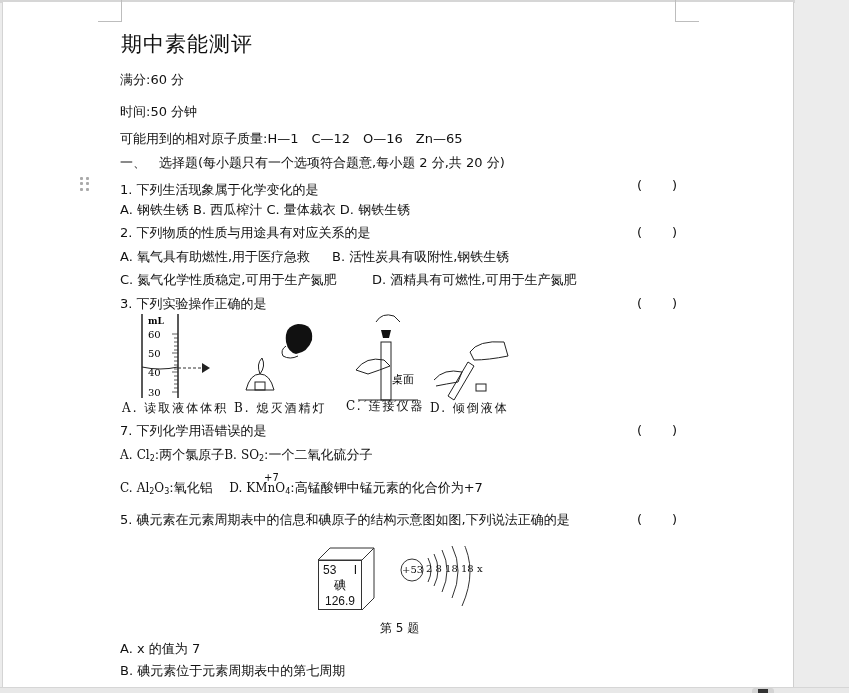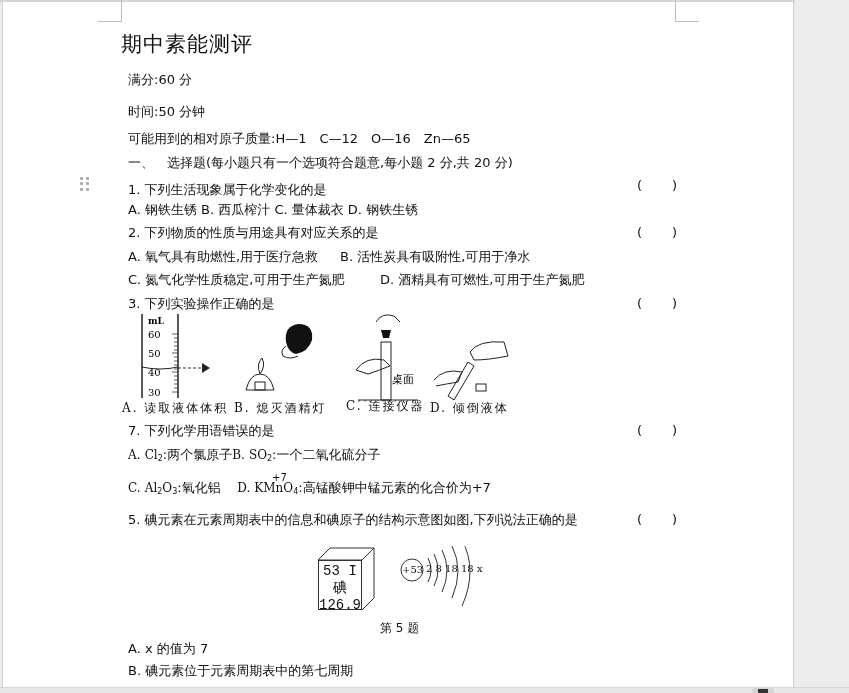--- a/index.html
+++ b/index.html
@@ -4,31 +4,31 @@
 <style>
   * { box-sizing: border-box; margin: 0; padding: 0; }
   html, body { width: 849px; height: 693px; overflow: hidden; background: #ececec; }
   body { position: relative; font-family: "DejaVu Sans", "Liberation Sans", sans-serif; color: #111; }
   .topshade { position: absolute; left: 0; top: 0; width: 849px; height: 3px; background: #d6d6d6; }
   .page { position: absolute; left: 2px; top: 2px; width: 792px; height: 685px; background: #fff; border-right: 1px solid #cfcfcf; border-left: 1px solid #d4d4d4; }
   .right-pane { position: absolute; left: 795px; top: 0; width: 54px; height: 687px; background: #ececec; }
   .corner { position: absolute; border-color: #bdbdbd; border-style: solid; width: 24px; height: 22px; }
   .corner.tl { left: 98px; top: 0; border-width: 0 1px 1px 0; }
   .corner.tr { left: 675px; top: 0; border-width: 0 0 1px 1px; }
-  .line { position: absolute; left: 120px; font-size: 13px; white-space: nowrap; line-height: 16px; margin-left: 8px; }
+  .line { position: absolute; left: 120px; font-size: 13px; white-space: nowrap; line-height: 16px; }
   .mono { font-family: "DejaVu Serif", "Liberation Serif", serif; font-size: 12px; }
   .title { position: absolute; left: 121px; top: 30px; font-size: 21px; letter-spacing: 1px; }
   .paren { position: absolute; left: 637px; font-size: 13px; width: 40px; display: flex; justify-content: space-between; }
   .drag-handle { position: absolute; left: 80px; top: 177px; width: 10px; height: 14px; display: grid; grid-template-columns: 4px 4px; gap: 2px; }
   .drag-handle span { width: 3px; height: 3px; background: #aaa; border-radius: 1px; }
   sub { font-size: 8px; vertical-align: -2px; }
   .figure-q3 { position: absolute; left: 118px; top: 312px; width: 400px; height: 105px; }
   .fig-caption { position: absolute; font-family: "DejaVu Serif", serif; font-size: 12px; letter-spacing: 2px; white-space: nowrap; }
   .figure-q5 { position: absolute; left: 312px; top: 546px; width: 180px; height: 66px; }
-  .cube-front { position: absolute; left: 6px; top: 14px; width: 44px; height: 50px; border: 1px solid #333; font-family: Liberation Mono, monospace; font-size: 14px; text-align: center; }
+  .cube-front { position: absolute; left: 6px; top: 14px; width: 44px; height: 50px; border: 1px solid #333; font-family: Liberation Sans, sans-serif; font-size: 12px; text-align: center; }
   .caption5 { position: absolute; left: 380px; top: 620px; font-size: 12px; }
   .status-bar { position: absolute; left: 0; top: 687px; width: 849px; height: 6px; background: #e8e8e8; border-top: 1px solid #d6d6d6; }
   .status-btn { position: absolute; left: 752px; top: 688px; width: 22px; height: 5px; background: #d4d4d4; border-radius: 3px 3px 0 0; }
   .status-btn i { position: absolute; left: 6px; top: 1px; width: 10px; height: 4px; background: #333; display: block; }
 </style>
 </head>
 <body>
 
 <div class="topshade"></div>
 <div class="right-pane"></div>
@@ -58,21 +58,21 @@
     <span>)</span>
   </div>
 <div class="line" style="top:202px;">A. 钢铁生锈 B. 西瓜榨汁 C. 量体裁衣 D. 钢铁生锈</div>
 
 <div class="line" style="top:225px;">2. 下列物质的性质与用途具有对应关系的是</div>
 <div class="paren" style="top:225px;">
     <span>(</span>
     <span>)</span>
   </div>
 <div class="line" style="top:249px;">A. 氧气具有助燃性,用于医疗急救</div>
-<div class="line" style="top:249px; left:332px;">B. 活性炭具有吸附性,可用于净水</div>
+<div class="line" style="top:249px; left:332px;">B. 活性炭具有吸附性,钢铁生锈</div>
 <div class="line" style="top:272px;">C. 氮气化学性质稳定,可用于生产氮肥</div>
 <div class="line" style="top:272px; left:372px;">D. 酒精具有可燃性,可用于生产氮肥</div>
 
 <div class="line" style="top:296px;">3. 下列实验操作正确的是</div>
 <div class="paren" style="top:296px;">
     <span>(</span>
     <span>)</span>
   </div>
 
 <div class="figure-q3">

